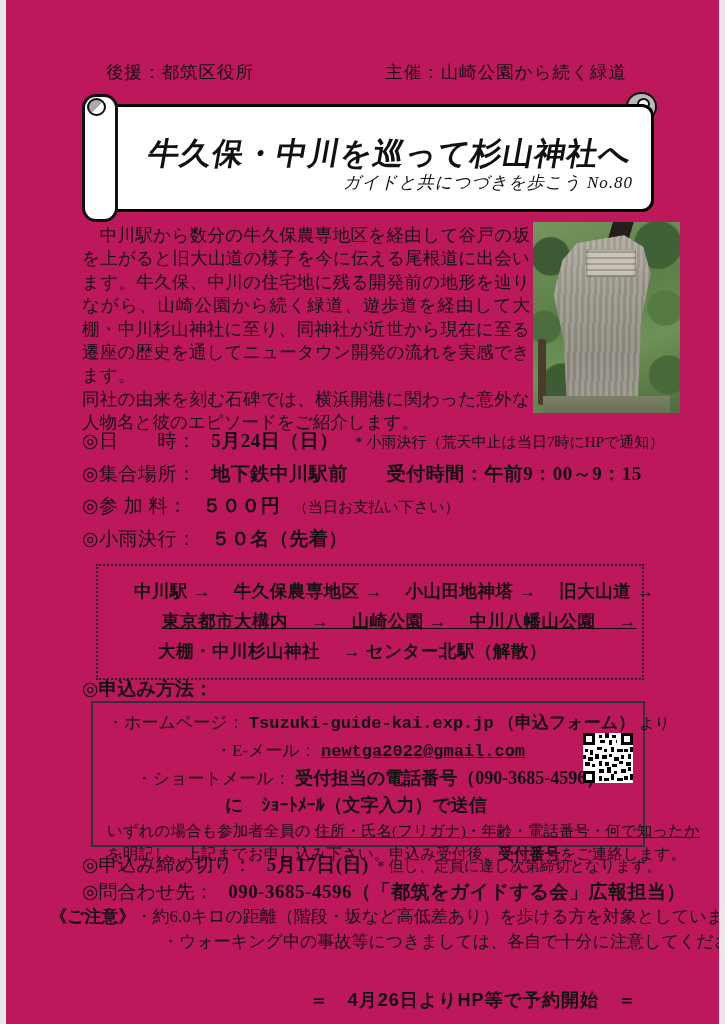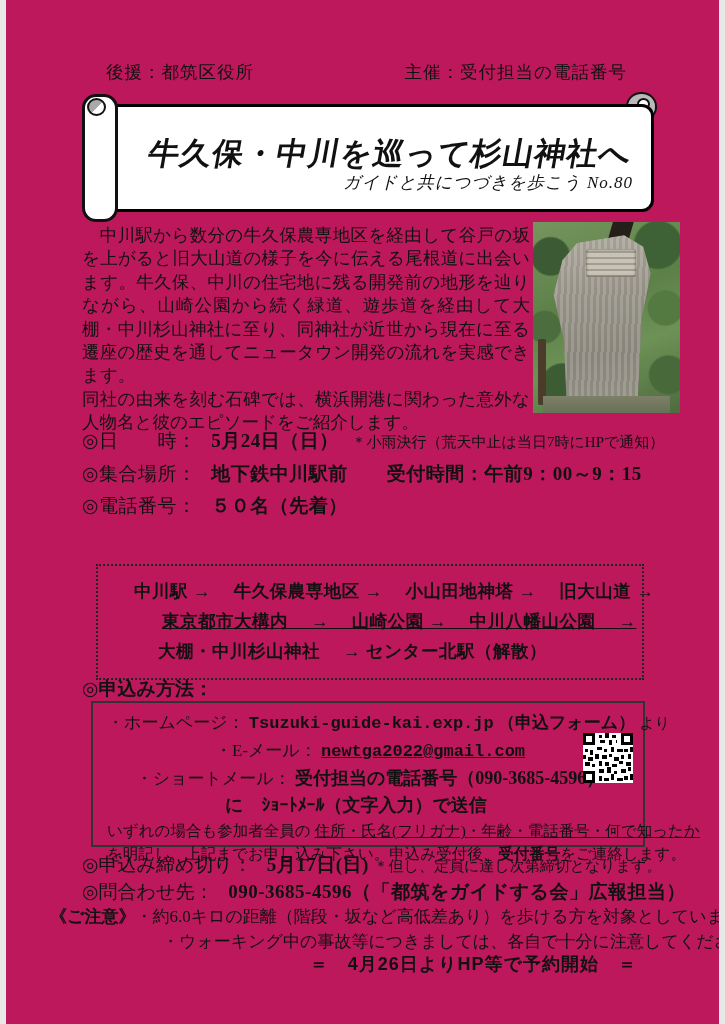--- a/index.html
+++ b/index.html
@@ -137,34 +137,34 @@
   .qr{position:absolute;right:10px;top:30px;width:50px;height:50px;}
   
   .deadline{position:absolute;top:852px;left:76px;font-size:19px;white-space:nowrap;}
   .contact{position:absolute;top:879px;left:76px;font-size:19px;white-space:nowrap;}
   .note-s{font-size:15px;}
   .cautions{position:absolute;top:905px;left:44px;width:650px;font-size:17px;}
   .cautions .c0{white-space:nowrap;}
   .cautions .ci{padding-left:112px;line-height:28px;white-space:nowrap;}
   .clabel{font-weight:700;font-family:"Liberation Sans","DejaVu Sans",sans-serif;}
   .footer{
-    position:absolute;top:952px;left:0;right:82px;
+    position:absolute;top:988px;left:0;right:82px;
     text-align:right;font-size:18px;font-weight:700;
     font-family:"Liberation Sans","DejaVu Sans",sans-serif;
     letter-spacing:1px;
   }
 </style>
 </head>
 <body>
 
 <div class="page">
 
   <div class="hdr">
     <span>後援：都筑区役所</span>
-    <span>主催：受付担当の電話番号</span>
+    <span>主催：山崎公園から続く緑道</span>
   </div>
 
   <div class="banner">
     <div class="curl-right"></div>
     <div class="banner-main">
       <div class="banner-title">牛久保・中川を巡って杉山神社へ</div>
       <div class="banner-sub">ガイドと共につづきを歩こう  No.80</div>
     </div>
     <div class="roll"></div>
   </div>
@@ -186,21 +186,26 @@
     <div class="drow">
       <span class="dlabel">◎日　　時：</span>
       <span class="dvalue">5月24日（日）</span>
       <span class="dnote">＊小雨決行（荒天中止は当日7時にHPで通知）</span>
     </div>
     <div class="drow">
       <span class="dlabel">◎集合場所：</span>
       <span class="dvalue">地下鉄中川駅前　　受付時間：午前9：00～9：15</span>
     </div>
     <div class="drow">
-      <span class="dlabel">◎電話番号：</span>
+      <span class="dlabel">◎参 加 料：</span>
+      <span class="dvalue">５００円</span>
+      <span class="dnote">（当日お支払い下さい）</span>
+    </div>
+    <div class="drow">
+      <span class="dlabel">◎小雨決行：</span>
       <span class="dvalue">５０名（先着）</span>
     </div>
   </div>
 
   <div class="course">
     <div>中川駅 →　 牛久保農専地区 →　 小山田地神塔 →　 旧大山道 →</div>
     <div>東京都市大構内　 → 　山崎公園 →　 中川八幡山公園　 →</div>
     <div>大棚・中川杉山神社　 →  センター北駅（解散）</div>
   </div>
 

